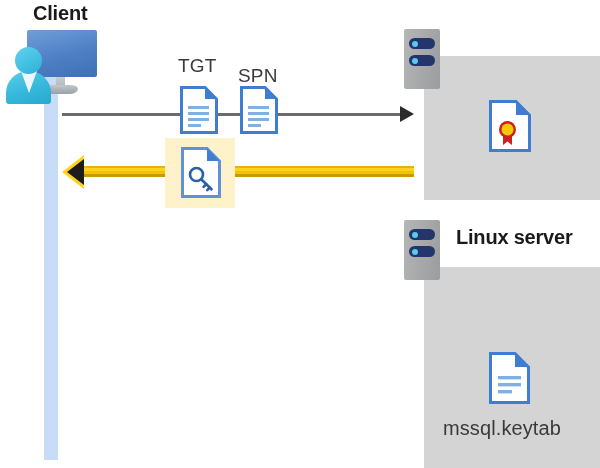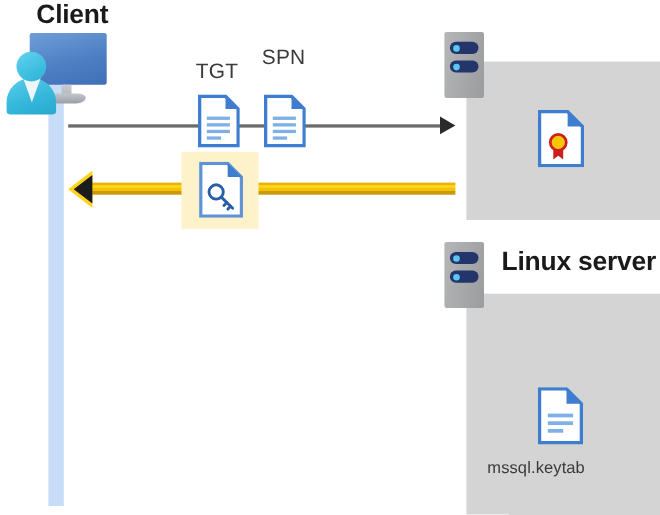--- a/index.html
+++ b/index.html
@@ -14,34 +14,34 @@
     background: #ffffff;
     font-family: "Liberation Sans", sans-serif;
     overflow: hidden;
   }
   .abs { position: absolute; }
 
   
   .title-bold {
     font-weight: bold;
     color: #1a1a1a;
-    font-size: 24px;
+    font-size: 20px;
     line-height: 23px;
     letter-spacing: -0.2px;
     white-space: pre-line;
   }
   .plain-label {
     color: #3a3a3a;
     font-size: 19px;
     letter-spacing: 0.2px;
     text-align: center;
   }
   .file-label {
     color: #3a3a3a;
-    font-size: 15px;
+    font-size: 20px;
     letter-spacing: 0.1px;
   }
 
   
   #client-lifeline {
     left: 44px; top: 66px;
     width: 14px; height: 394px;
     background: #c6dcf7;
   }
 
@@ -178,21 +178,21 @@
     <svg width="38" height="48" viewBox="0 0 38 48">
       <path d="M1.5 1.5 H25 L36.5 13 V46.5 H1.5 Z" fill="#ffffff" stroke="#3f7dd0" stroke-width="3"></path>
       <path d="M25 1.5 L36.5 13 H25 Z" fill="#3f7dd0"></path>
       <rect x="8" y="20" width="21" height="3" fill="#7fb0e6"></rect>
       <rect x="8" y="26" width="21" height="3" fill="#7fb0e6"></rect>
       <rect x="8" y="32" width="21" height="3" fill="#7fb0e6"></rect>
       <rect x="8" y="38" width="13" height="3" fill="#7fb0e6"></rect>
     </svg>
   </div>
 
-  <div class="abs plain-label" style="left:238px; top:42px;">SPN</div>
+  <div class="abs plain-label" style="left:238px; top:65px;">SPN</div>
   <div class="abs" style="left:240px; top:86px;">
     <svg width="38" height="48" viewBox="0 0 38 48">
       <path d="M1.5 1.5 H25 L36.5 13 V46.5 H1.5 Z" fill="#ffffff" stroke="#3f7dd0" stroke-width="3"></path>
       <path d="M25 1.5 L36.5 13 H25 Z" fill="#3f7dd0"></path>
       <rect x="8" y="20" width="21" height="3" fill="#7fb0e6"></rect>
       <rect x="8" y="26" width="21" height="3" fill="#7fb0e6"></rect>
       <rect x="8" y="32" width="21" height="3" fill="#7fb0e6"></rect>
       <rect x="8" y="38" width="13" height="3" fill="#7fb0e6"></rect>
     </svg>
   </div>

